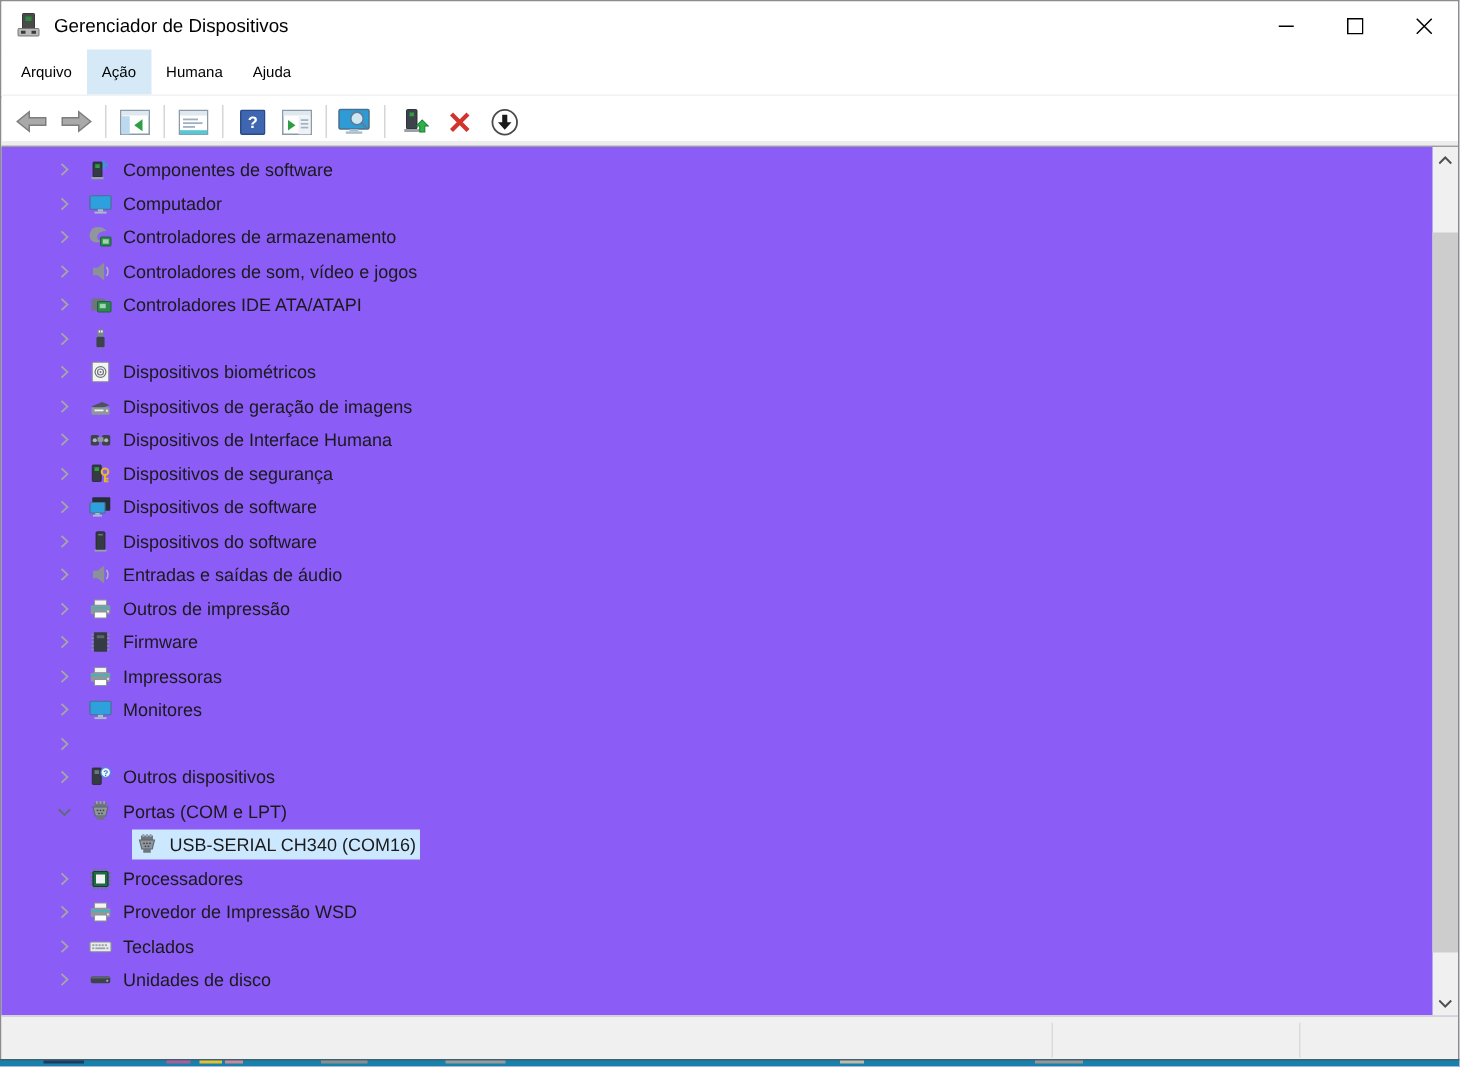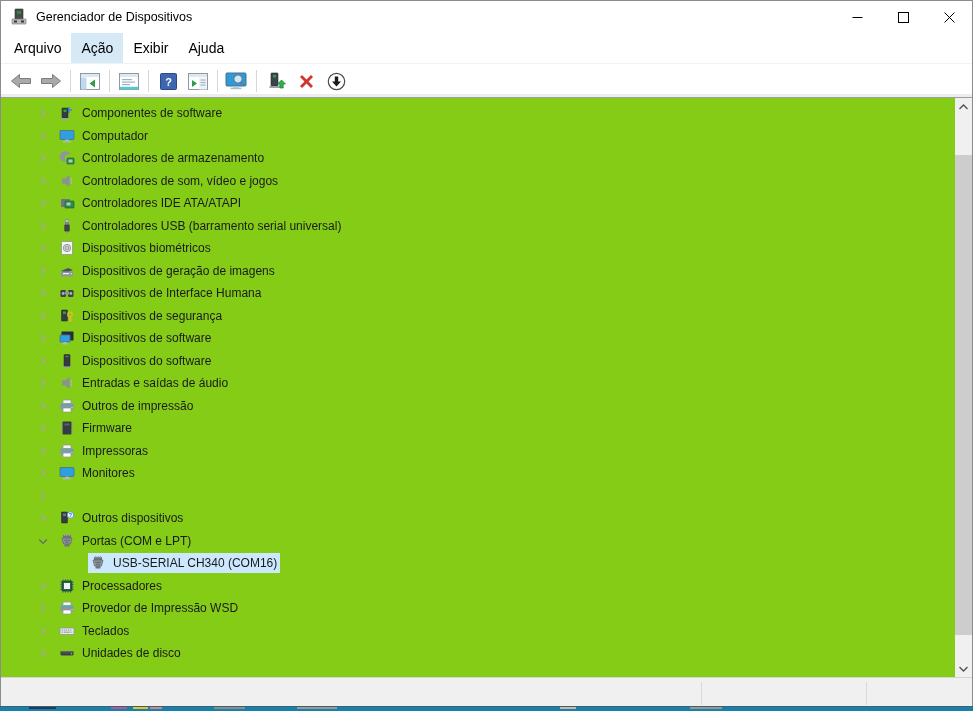--- a/index.html
+++ b/index.html
@@ -15,34 +15,34 @@
               background:#fff; display:flex; align-items:center; }
   .title-icon { width:18px; height:18px; margin:0 8px 0 9px; flex:0 0 auto; }
   .title-text { font-size:12.5px; color:#000; }
   .win-controls { position:absolute; right:0; top:0; height:32px; display:flex; }
   .win-btn { width:46px; height:32px; display:flex; align-items:center; justify-content:center; }
 
   
   .menubar { position:absolute; left:0; top:32px; right:0; height:31px;
              background:#fff; display:flex; align-items:stretch; padding-left:3px;
              border-bottom:1px solid #f2f2f2; }
-  .menu-item { display:flex; align-items:center; padding:0 10px; font-size:14px; color:#000; }
+  .menu-item { display:flex; align-items:center; padding:0 10px; font-size:10px; color:#000; }
   .menu-item.hl { background:#d5e9f7; }
 
   
   .toolbar { position:absolute; left:0; top:64px; right:0; height:33px; background:#fff;
              display:flex; align-items:center; padding-left:5px;
              border-bottom:1px solid #9e9e9e; box-shadow:inset 0 -3px 0 #ededed; }
   .tb-btn { width:30px; height:26px; display:flex; align-items:center; justify-content:center; }
   .tb-btn svg { display:block; }
   .tb-sep { width:1px; height:22px; background:#d6d6d6; margin:0 4px; }
 
   
   .content { position:absolute; left:0; top:97px; right:0; bottom:29px;
-             background:#84cc16; overflow:hidden; }
+             background:#8b5cf6; overflow:hidden; }
   .tree { position:absolute; left:0; top:4px; right:18px; bottom:0; overflow:hidden; }
   .tree-row { height:22.5px; display:flex; align-items:center; padding-left:34px;
               font-size:12px; color:#1a1a1a; white-space:nowrap; }
   .tree-row .chev { width:16px; height:16px; margin-right:6px; flex:0 0 auto; }
   .row-body { display:flex; align-items:center; padding:2px 3px 2px 2px; }
   .row-body.sel { background:#cce8ff; }
   .ticon { width:16px; height:16px; margin-right:7px; flex:0 0 auto; }
   .ticon svg { display:block; }
 
   
@@ -94,21 +94,21 @@
           <svg width="11" height="11" viewBox="0 0 11 11">
               <path d="M0.5 0.5 L10.5 10.5 M10.5 0.5 L0.5 10.5" stroke="#000" stroke-width="1"></path>
             </svg>
         </div>
       </div>
     </div>
 
     <div class="menubar" id="menubar">
         <div class="menu-item">Arquivo</div>
         <div class="menu-item hl">Ação</div>
-        <div class="menu-item">Exibir</div>
+        <div class="menu-item">Humana</div>
         <div class="menu-item">Ajuda</div>
       </div>
 
     <div class="toolbar" id="toolbar">
         <div class="tb-btn">
           <span>
             <svg width="22" height="16" viewBox="0 0 22 16">
               <path d="M9.5 1.5 L1.5 8 L9.5 14.5 V10.5 H20.5 V5.5 H9.5 Z" fill="#a9a9a9" stroke="#7d7d7d" stroke-width="1"></path>
             </svg>
           </span>
@@ -290,21 +290,20 @@
     <span class="row-body">
       <span class="ticon">
                 <svg viewBox="0 0 16 16">
                   <rect x="6" y="1.5" width="4" height="5" fill="#7d848b"></rect>
                   <rect x="6.8" y="2.3" width="1" height="1.4" fill="#fff"></rect>
                   <rect x="8.4" y="2.3" width="1" height="1.4" fill="#fff"></rect>
                   <rect x="5.3" y="6.5" width="5.4" height="7" rx="1" fill="#3c434a"></rect>
                   <rect x="7.5" y="13.5" width="1" height="1.5" fill="#7d848b"></rect>
                 </svg>
               </span>
-      <span class="tlabel">Controladores USB (barramento serial universal)</span>
     </span>
   </div>
           <div class="tree-row" style="padding-left: 34px;">
     <span class="chev"><svg width="16" height="16" viewBox="0 0 16 16">
                 <path d="M6 4.2 L10 8 L6 11.8" fill="none" stroke="#a6a6a6" stroke-width="1.2"></path>
               </svg></span>
     <span class="row-body">
       <span class="ticon">
                 <svg viewBox="0 0 16 16">
                   <rect x="2.5" y="1.5" width="11" height="13" rx="0.8" fill="#f4f4f4" stroke="#8d949a" stroke-width="0.8"></rect>

